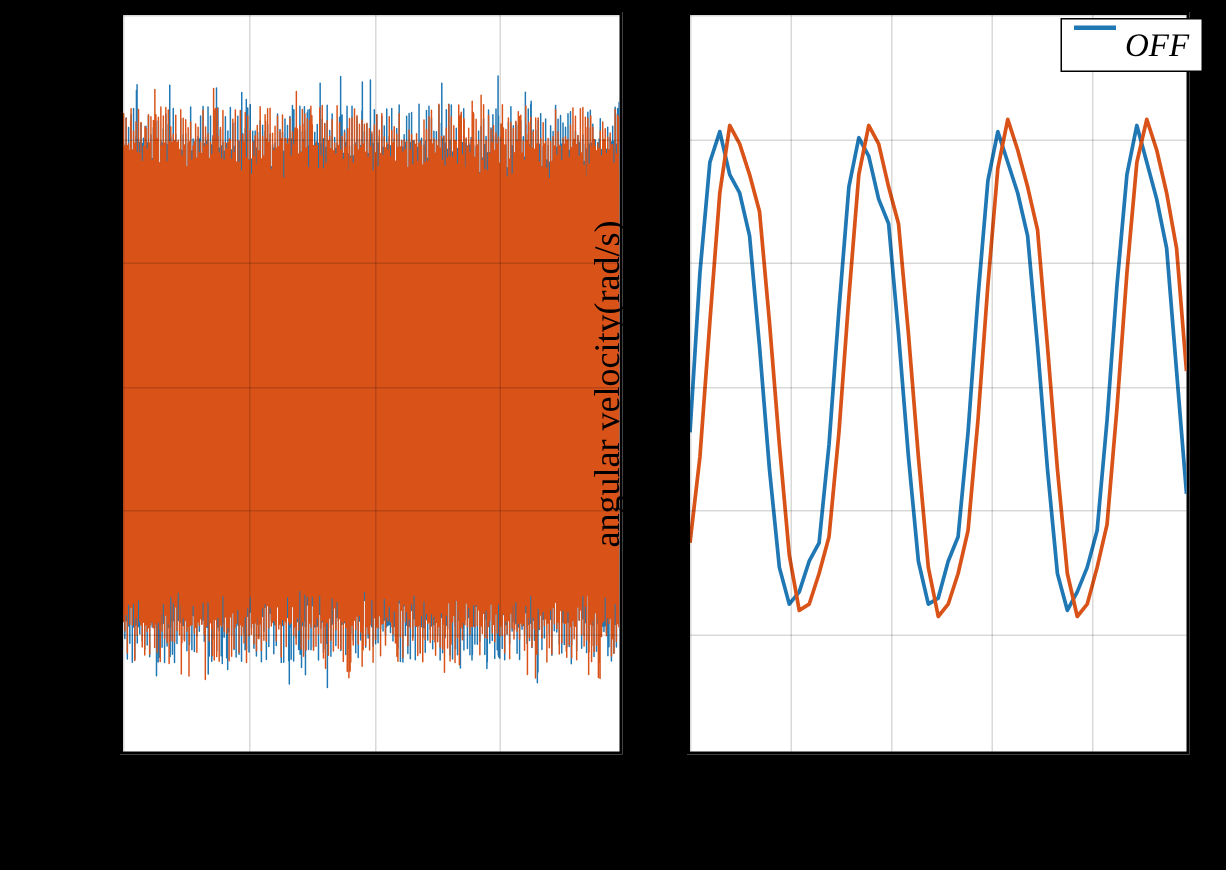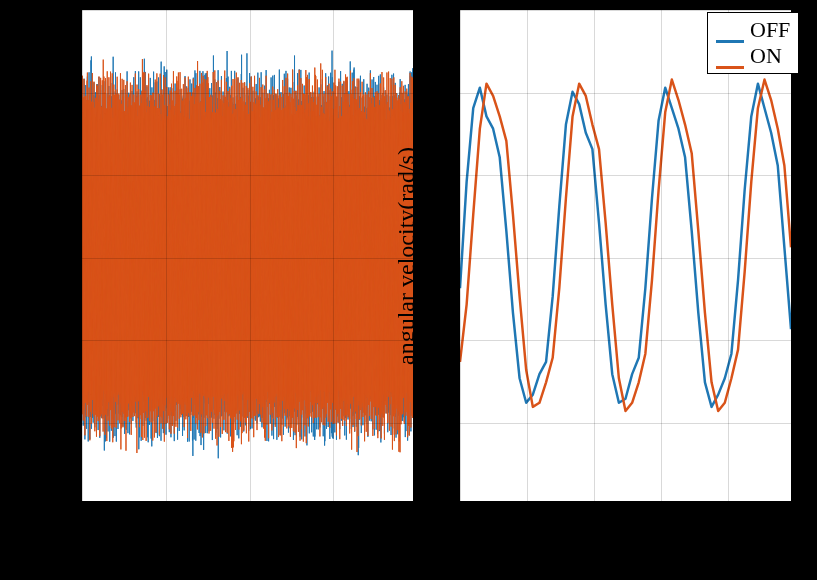--- a/index.html
+++ b/index.html
@@ -59,22 +59,23 @@
   .legend {
     position: absolute;
     background: #fff;
     border: 1px solid #000;
     padding: 4px 8px;
     font-size: 22px;
     color: #000;
   }
   .legend-row {
     display: flex;
-    align-items: flex-end;
+    align-items: flex-start;
     gap: 6px;
+    font-style: italic;
   }
   .legend-swatch {
     width: 28px;
     height: 3px;
   }
 </style>
 </head>
 <body>
 
 <div id="panelL" class="chart-area" style="left: 80px; top: 8px; width: 335px; height: 495px;">
@@ -118,24 +119,20 @@
     <div class="gridline-h" style="top: 0px;"></div>
   </div>
 <div id="ylabR" class="axis-label-y" style="left: 406px; top: 255.5px;">angular velocity(rad/s)</div>
 <div id="xlabR" class="axis-label-x" style="left: 625.5px; top: 537px;">time(s)</div>
 
 <div id="legend" class="legend" style="left: 707px; top: 12px;">
   <div class="legend-row">
     <span class="legend-swatch" id="swOff" style="background: rgb(31, 119, 180);"></span>
     <span>OFF</span>
   </div>
-  <div class="legend-row">
-    <span class="legend-swatch" id="swOn" style="background: rgb(217, 83, 25);"></span>
-    <span>ON</span>
-  </div>
 </div>
 
 <div class="tick-label-x" style="left: 80px; top: 509px;">0</div>
 <div class="tick-label-x" style="left: 163.75px; top: 509px;">5</div>
 <div class="tick-label-x" style="left: 247.5px; top: 509px;">10</div>
 <div class="tick-label-x" style="left: 331.25px; top: 509px;">15</div>
 <div class="tick-label-x" style="left: 415px; top: 509px;">20</div>
 <div class="tick-label-y" style="top: 503px; left: 50px; width: 24px;">-3</div>
 <div class="tick-label-y" style="top: 420.5px; left: 50px; width: 24px;">-2</div>
 <div class="tick-label-y" style="top: 338px; left: 50px; width: 24px;">-1</div>

